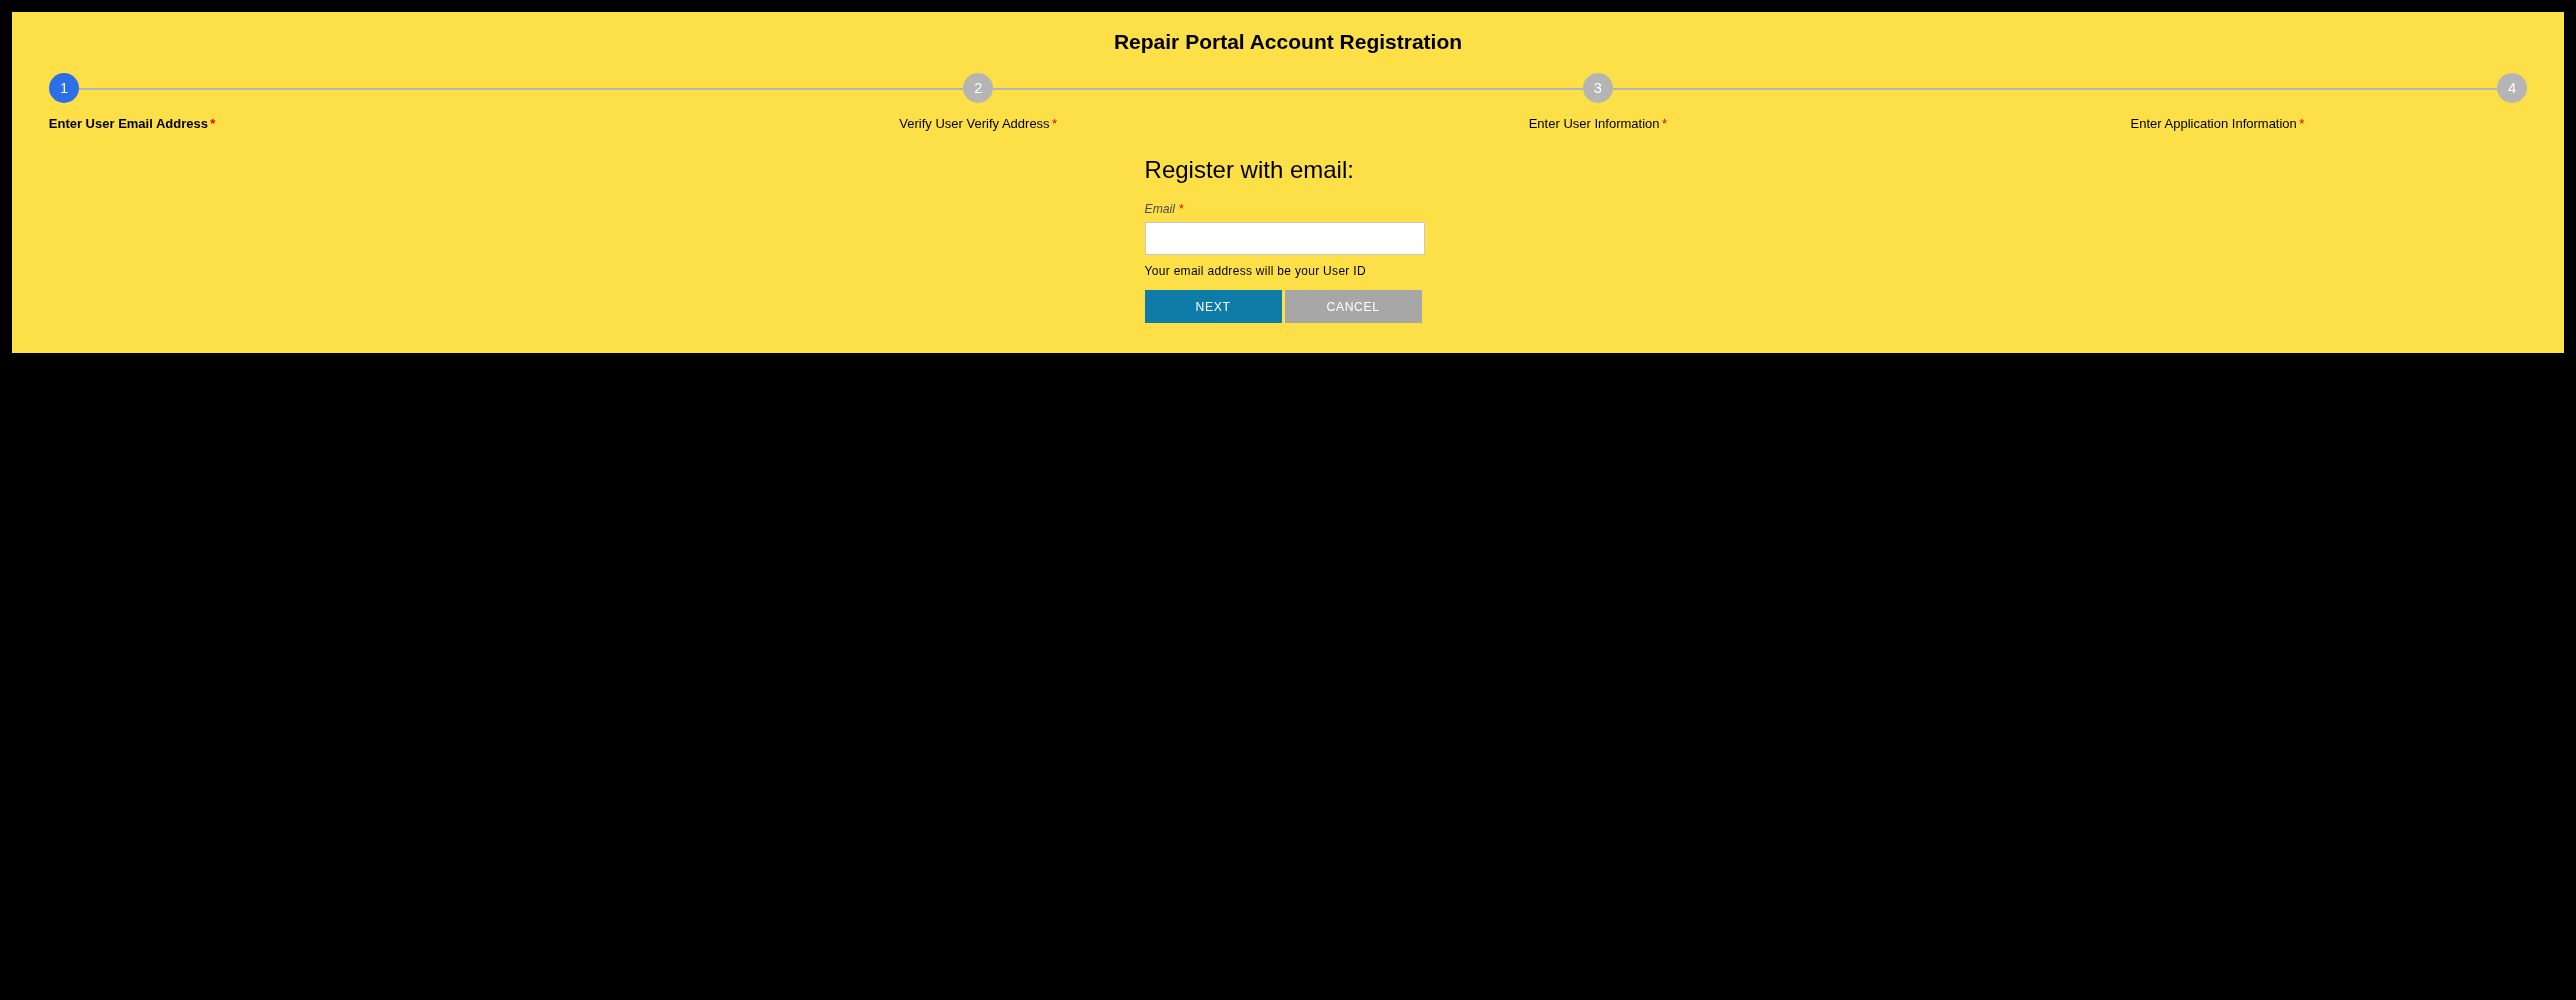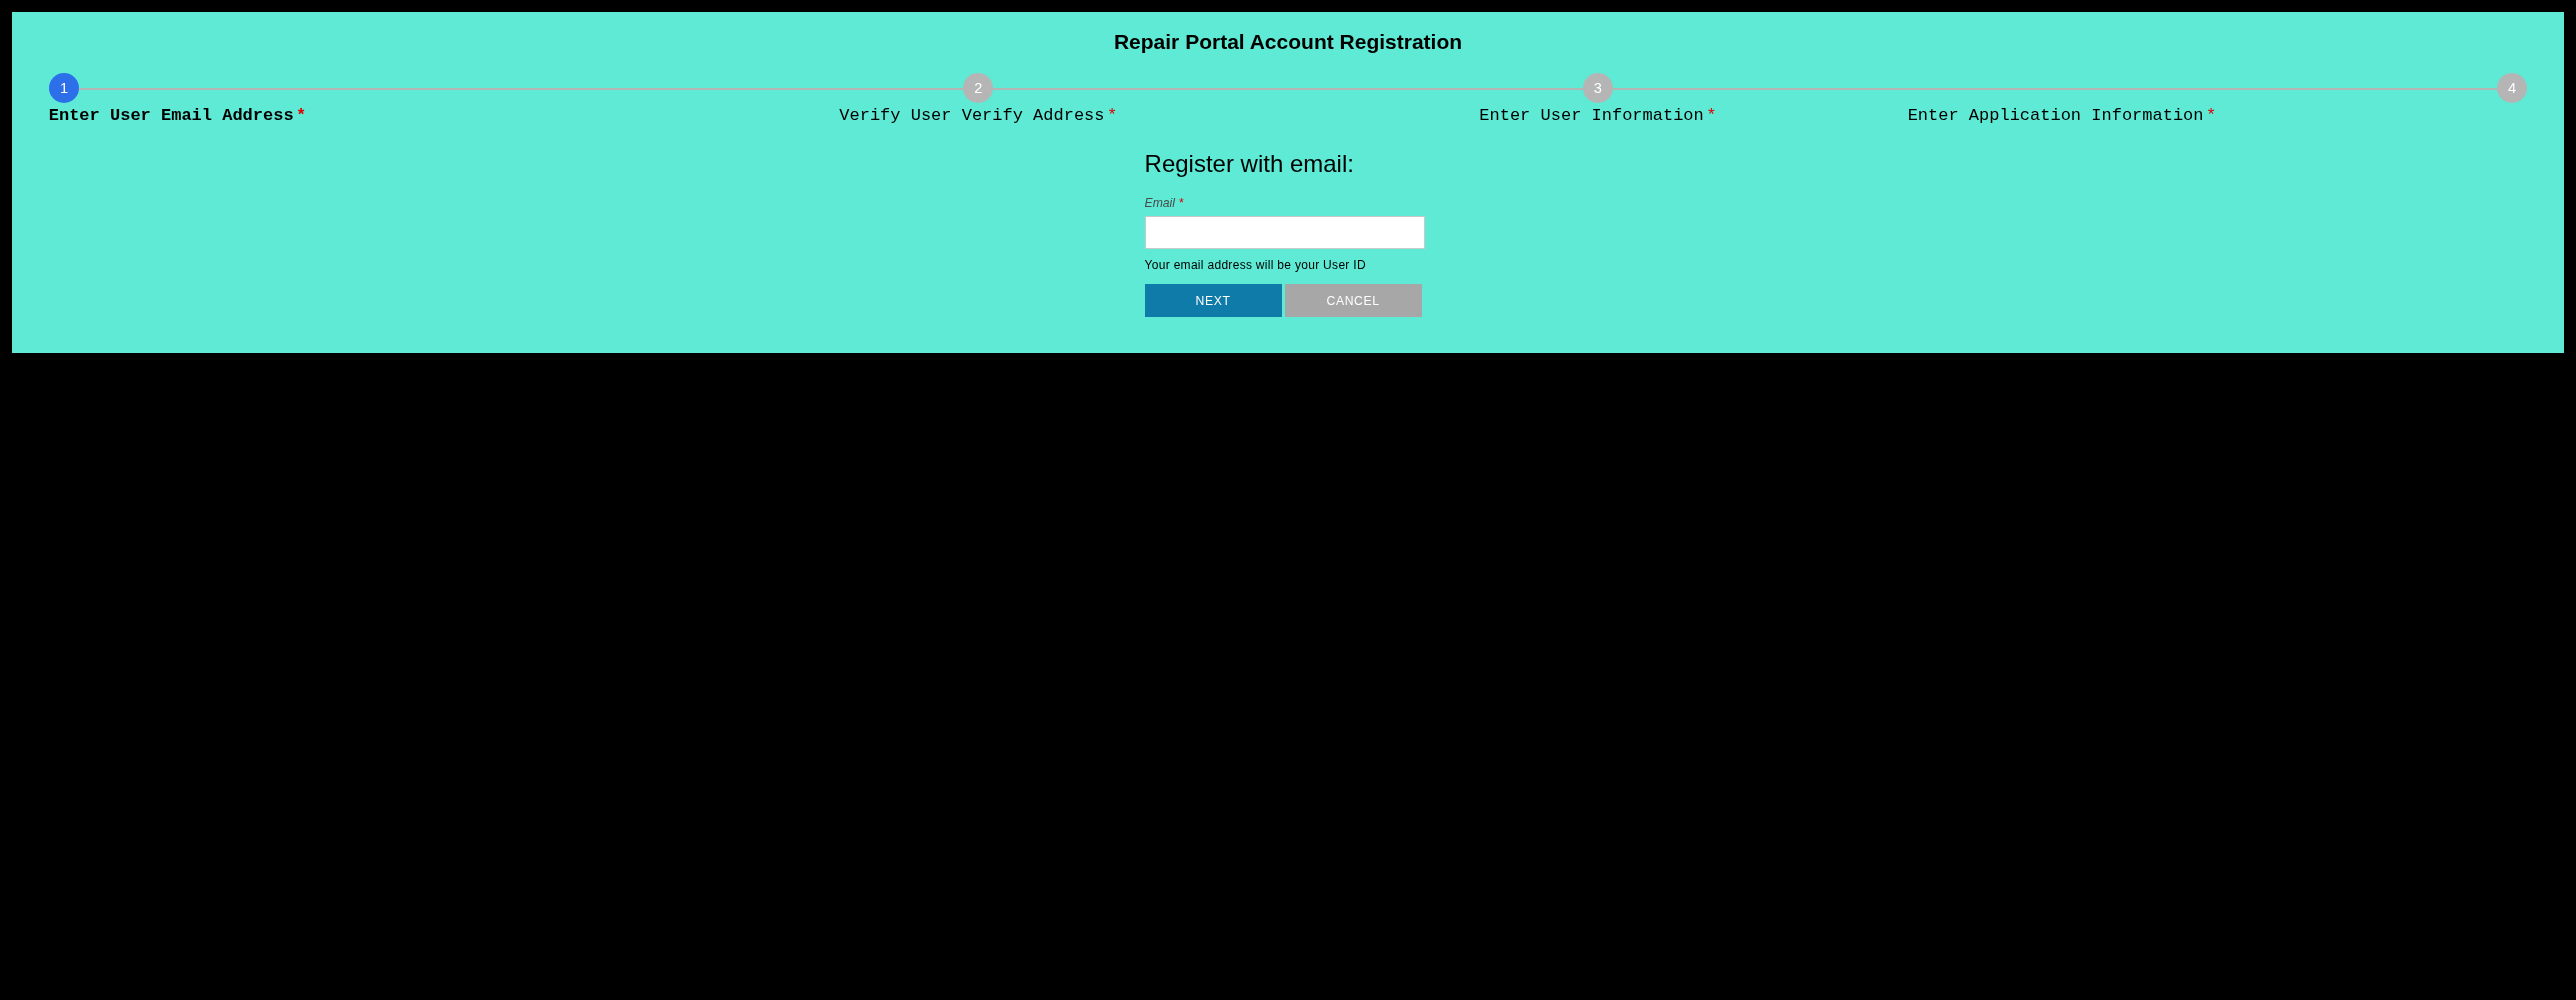--- a/index.html
+++ b/index.html
@@ -2,21 +2,21 @@
 <html style="font-size:9.8px"><head>
   <meta charset="utf-8">
   <style>
     body {
       margin: 0;
       padding: 0;
       background: #000;
       font-family: Arial, Helvetica, sans-serif;
     }
     .frame {
-      background: #5eead4;
+      background: #fde047;
       margin: 12.2px;
       padding: 12.2px 24.4px 18.3px 24.4px;
       min-height: 341px;
       box-sizing: border-box;
     }
     .page-title {
       text-align: center;
       font-size: 21px;
       font-weight: bold;
       margin: 6.1px 0 18.3px 0;
@@ -44,24 +44,23 @@
       justify-content: center;
       font-size: 14.6px;
       margin: 0 auto;
       position: relative;
       z-index: 2;
     }
     .step-circle.active {
       background: #2d6fe8;
     }
     .step-label {
-      margin-top: 3px;
-      font-size: 17px;
+      margin-top: 13px;
+      font-size: 13px;
       color: #000;
-      font-family: Liberation Mono, monospace;
     }
     .step-label.active {
       font-weight: bold;
     }
     .step-required {
       color: #e00000;
       margin-left: 2.4px;
     }
     .step-line {
       position: absolute;
@@ -72,21 +71,21 @@
       right: -50%;
       z-index: 1;
     }
     .step:last-child .step-line {
       display: none;
     }
     .step:first-child .step-label {
       text-align: left;
     }
     .step:last-child .step-label {
-      text-align: left;
+      text-align: center;
     }
     .step:first-child .step-circle-wrap {
       text-align: left;
     }
     .step:last-child .step-circle-wrap {
       text-align: right;
     }
     .step-circle-wrap {
       position: relative;
       height: 30.5px;

